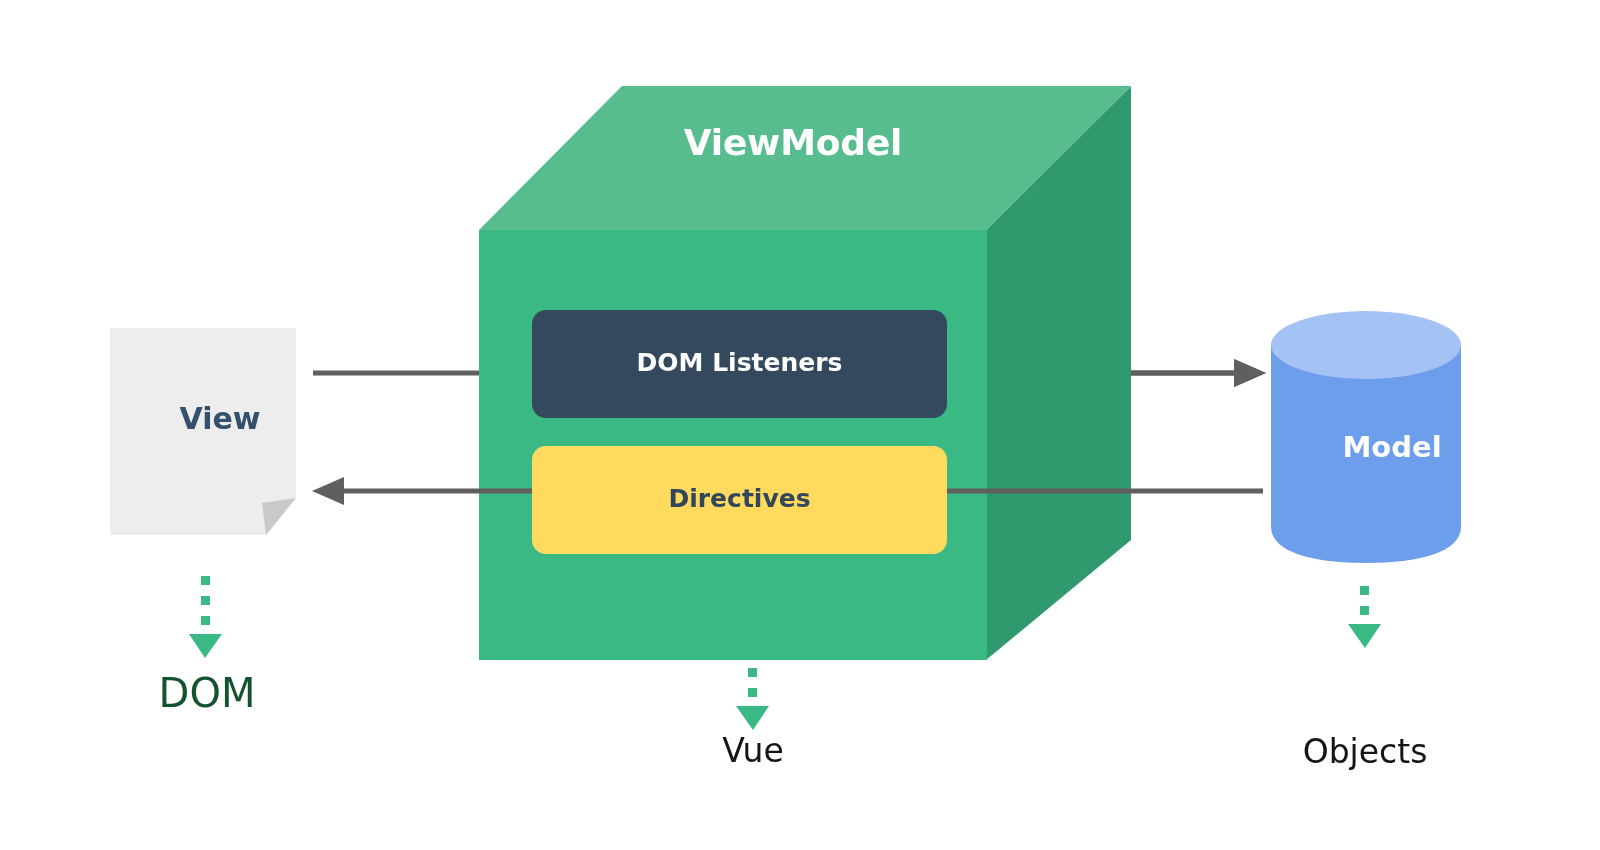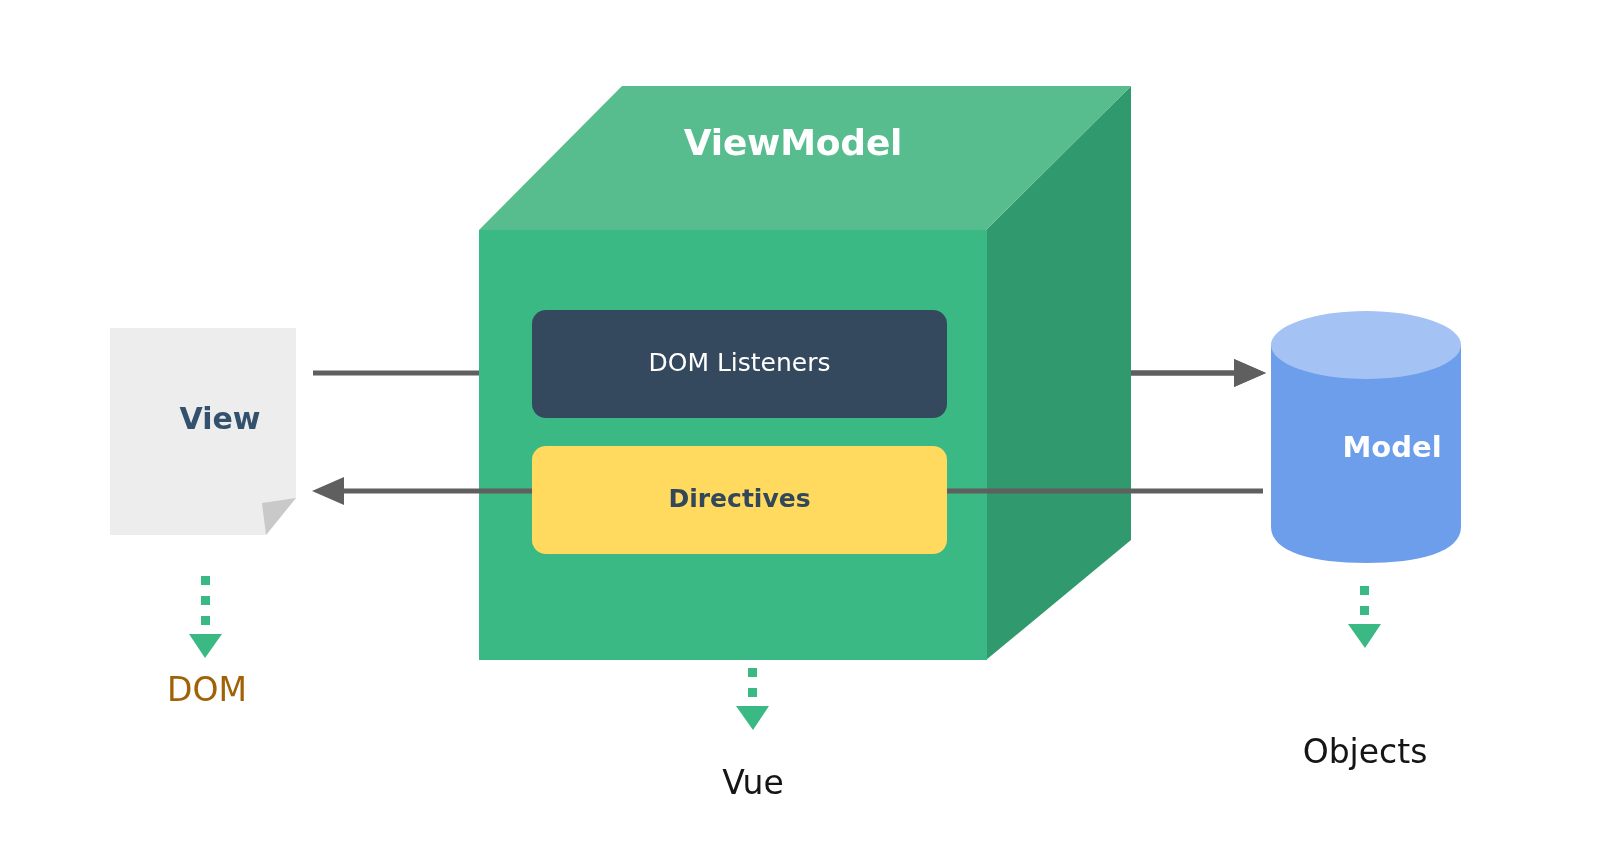--- a/index.html
+++ b/index.html
@@ -40,21 +40,21 @@
     font-size: 36px;
     font-weight: bold;
     color: #ffffff;
     letter-spacing: -0.2px;
   }
   .lbl-domlisteners {
     left: 532px;
     top: 348px;
     width: 415px;
     font-size: 25px;
-    font-weight: normal;
+    font-weight: bold;
     color: #ffffff;
   }
   .lbl-directives {
     left: 532px;
     top: 484px;
     width: 415px;
     font-size: 25px;
     font-weight: bold;
     color: #33475b;
   }
@@ -71,32 +71,31 @@
     top: 430px;
     width: 190px;
     font-size: 29px;
     font-weight: bold;
     color: #ffffff;
   }
   .lbl-dom {
     left: 107px;
     top: 670px;
     width: 200px;
-    font-size: 33px;
+    font-size: 40px;
     font-weight: normal;
-    color: #a16207;
+    color: #14532d;
   }
   .lbl-vue {
     left: 653px;
     top: 731px;
     width: 200px;
     font-size: 33px;
     font-weight: normal;
     color: #151515;
-    margin-top: 32px;
   }
   .lbl-plainjs {
     left: 1205px;
     top: 666px;
     width: 320px;
     font-size: 33px;
     font-weight: normal;
     color: #151515;
     line-height: 1.05;
   }

